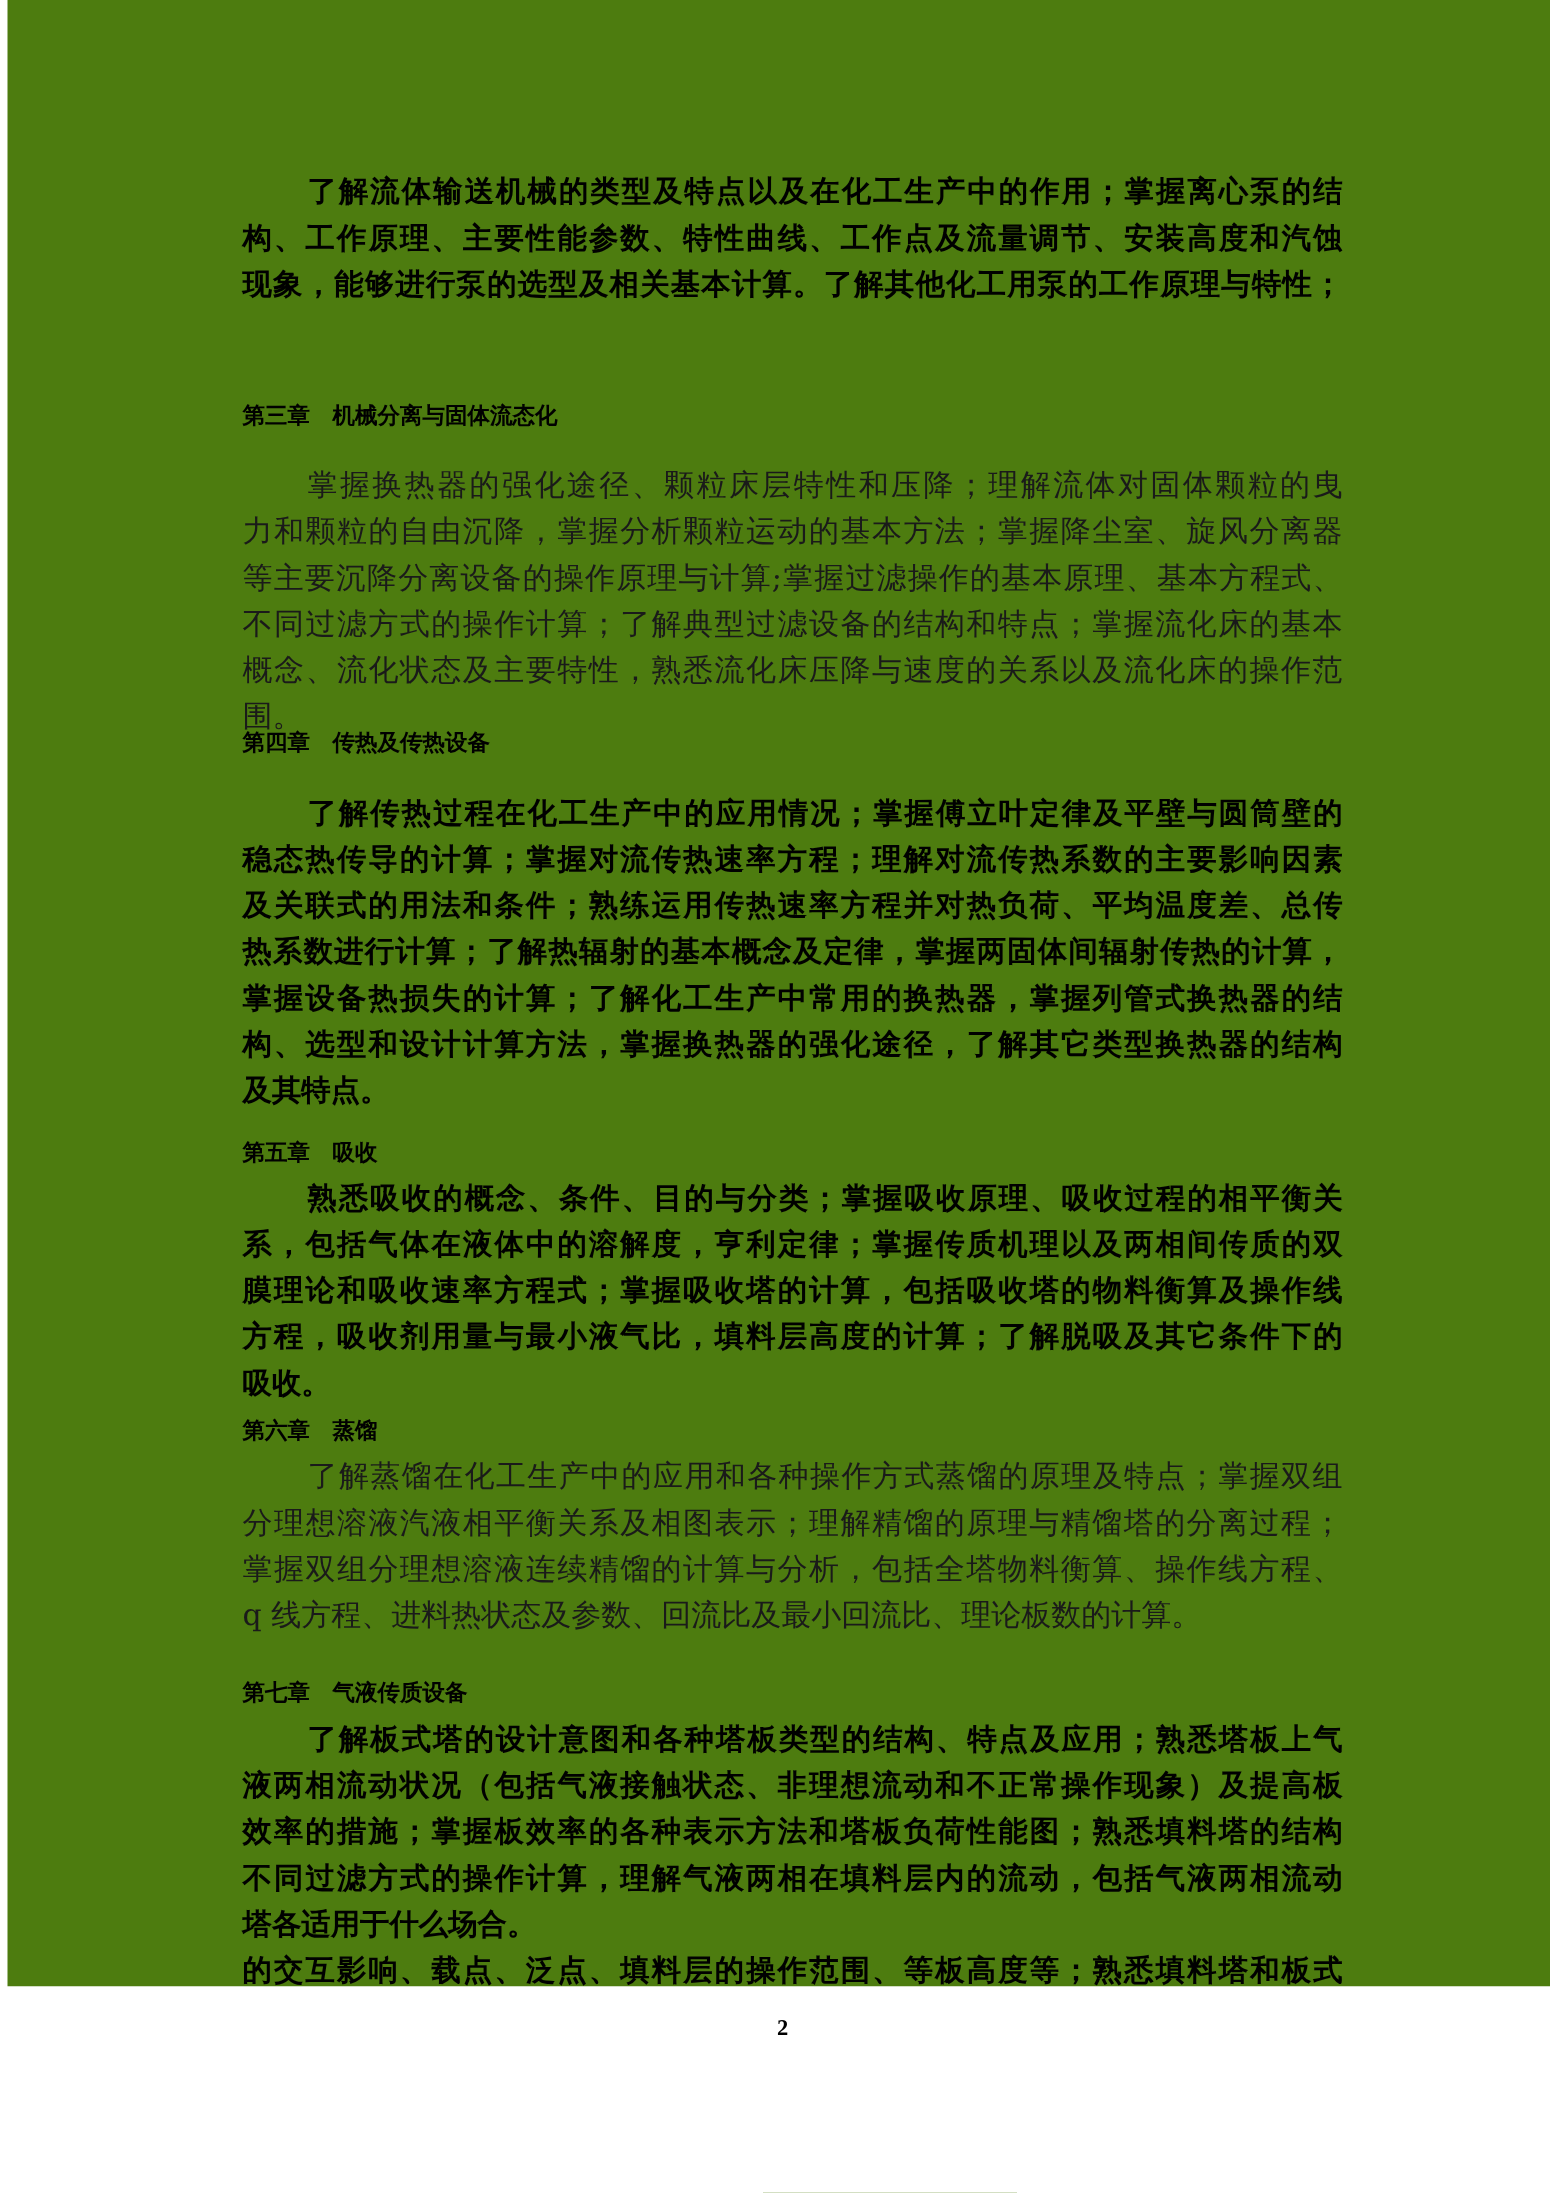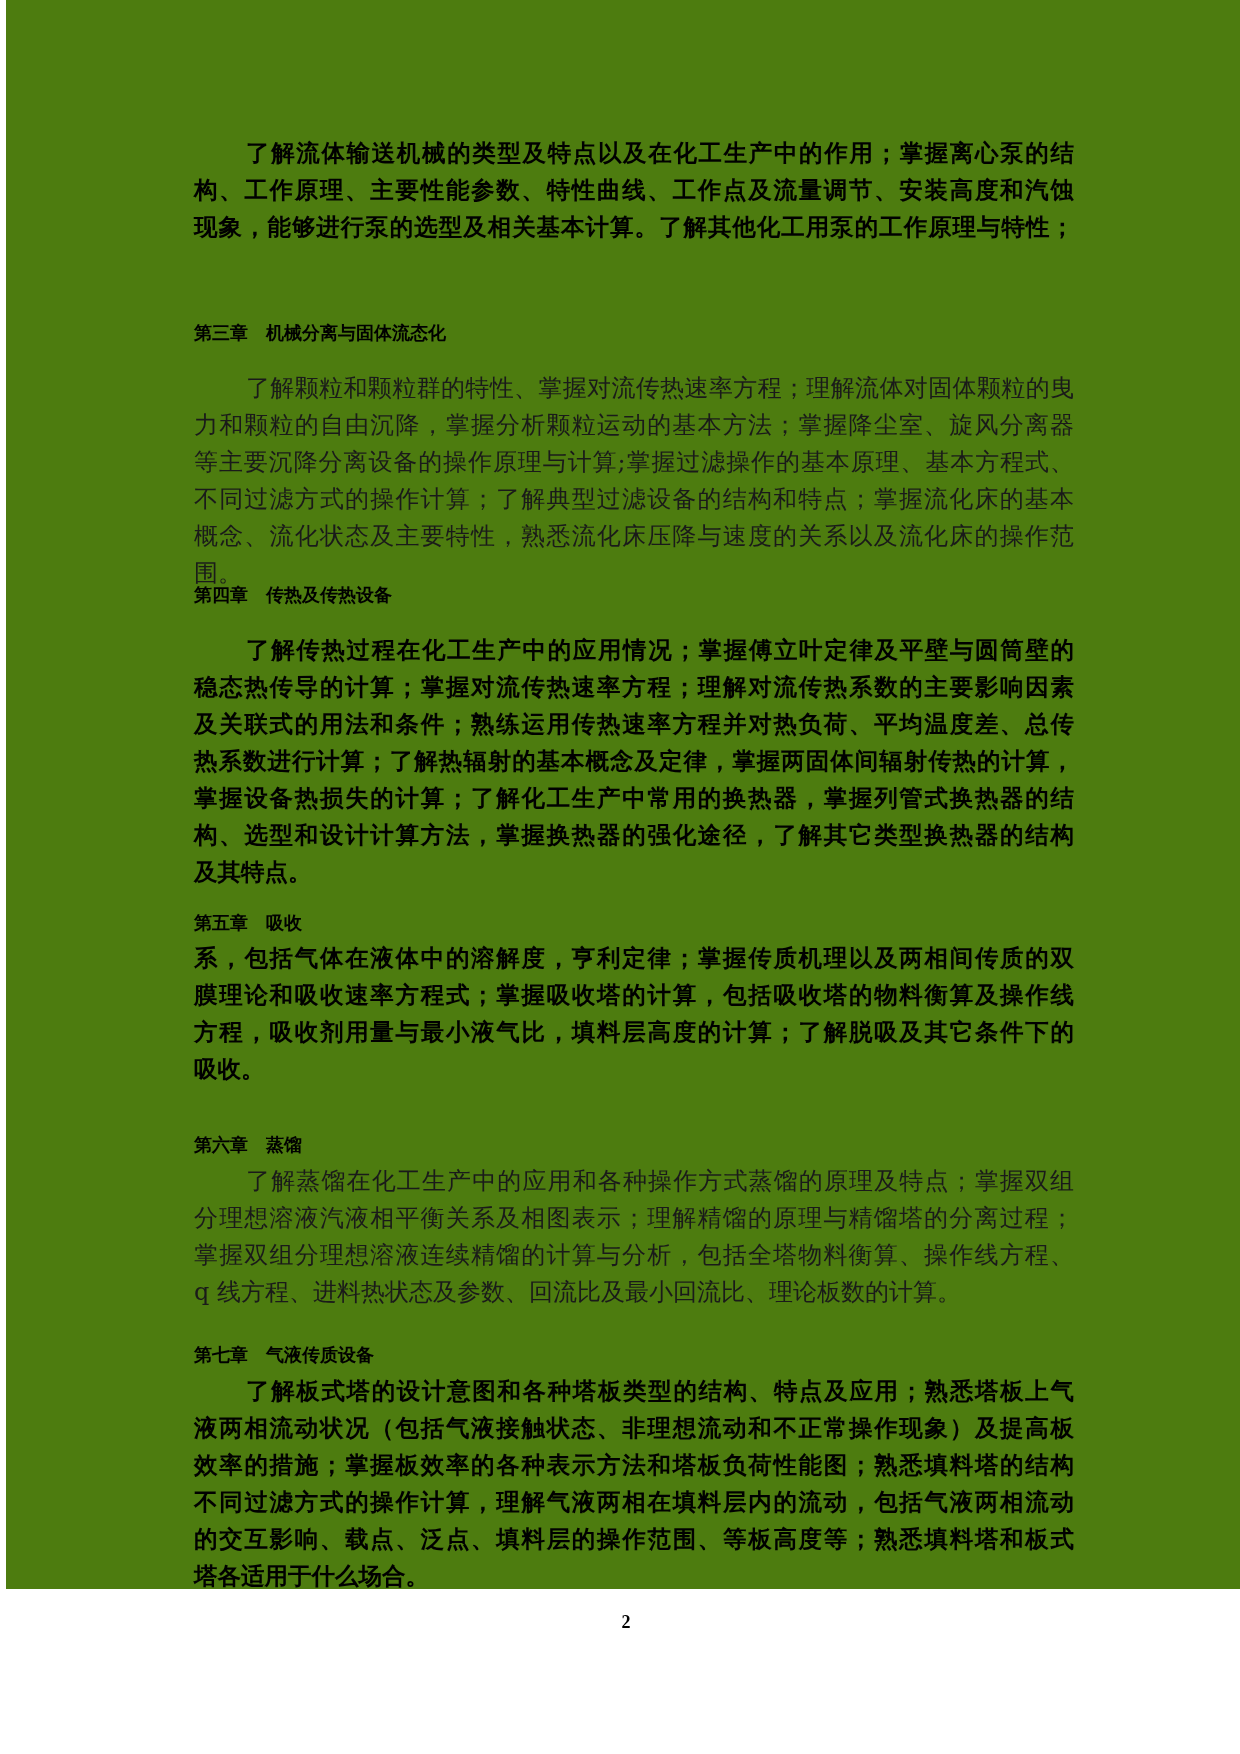--- a/index.html
+++ b/index.html
@@ -77,60 +77,61 @@
 <div class="page">
 
   <div class="block bold-text" style="top:135px;">
     <span class="line indent">了解流体输送机械的类型及特点以及在化工生产中的作用；掌握离心泵的结</span>
     <span class="line">构、工作原理、主要性能参数、特性曲线、工作点及流量调节、安装高度和汽蚀</span>
     <span class="line">现象，能够进行泵的选型及相关基本计算。了解其他化工用泵的工作原理与特性；</span>
   </div>
 
   <div class="heading" style="top:318px;">第三章　机械分离与固体流态化</div>
   <div class="block light-text" style="top:370px;">
-    <span class="line indent">了解颗粒和颗粒群的特性、掌握对流传热速率方程；理解流体对固体颗粒的曳</span>
+    <span class="line indent">掌握换热器的强化途径、颗粒床层特性和压降；理解流体对固体颗粒的曳</span>
     <span class="line">力和颗粒的自由沉降，掌握分析颗粒运动的基本方法；掌握降尘室、旋风分离器</span>
     <span class="line">等主要沉降分离设备的操作原理与计算;掌握过滤操作的基本原理、基本方程式、</span>
     <span class="line">不同过滤方式的操作计算；了解典型过滤设备的结构和特点；掌握流化床的基本</span>
     <span class="line">概念、流化状态及主要特性，熟悉流化床压降与速度的关系以及流化床的操作范</span>
     <span class="line last">围。</span>
   </div>
 
   <div class="heading" style="top:580px;">第四章　传热及传热设备</div>
   <div class="block bold-text" style="top:632px;">
     <span class="line indent">了解传热过程在化工生产中的应用情况；掌握傅立叶定律及平壁与圆筒壁的</span>
     <span class="line">稳态热传导的计算；掌握对流传热速率方程；理解对流传热系数的主要影响因素</span>
     <span class="line">及关联式的用法和条件；熟练运用传热速率方程并对热负荷、平均温度差、总传</span>
     <span class="line">热系数进行计算；了解热辐射的基本概念及定律，掌握两固体间辐射传热的计算，</span>
     <span class="line">掌握设备热损失的计算；了解化工生产中常用的换热器，掌握列管式换热器的结</span>
     <span class="line">构、选型和设计计算方法，掌握换热器的强化途径，了解其它类型换热器的结构</span>
     <span class="line last">及其特点。</span>
   </div>
 
   <div class="heading" style="top:908px;">第五章　吸收</div>
   <div class="block bold-text" style="top:940px;">
+    <span class="line indent">熟悉吸收的概念、条件、目的与分类；掌握吸收原理、吸收过程的相平衡关</span>
     <span class="line">系，包括气体在液体中的溶解度，亨利定律；掌握传质机理以及两相间传质的双</span>
     <span class="line">膜理论和吸收速率方程式；掌握吸收塔的计算，包括吸收塔的物料衡算及操作线</span>
     <span class="line">方程，吸收剂用量与最小液气比，填料层高度的计算；了解脱吸及其它条件下的</span>
     <span class="line last">吸收。</span>
   </div>
 
   <div class="heading" style="top:1130px;">第六章　蒸馏</div>
   <div class="block light-text" style="top:1163px;">
     <span class="line indent">了解蒸馏在化工生产中的应用和各种操作方式蒸馏的原理及特点；掌握双组</span>
     <span class="line">分理想溶液汽液相平衡关系及相图表示；理解精馏的原理与精馏塔的分离过程；</span>
     <span class="line">掌握双组分理想溶液连续精馏的计算与分析，包括全塔物料衡算、操作线方程、</span>
     <span class="line last">q 线方程、进料热状态及参数、回流比及最小回流比、理论板数的计算。</span>
   </div>
 
   <div class="heading" style="top:1340px;">第七章　气液传质设备</div>
   <div class="block bold-text" style="top:1373px;">
     <span class="line indent">了解板式塔的设计意图和各种塔板类型的结构、特点及应用；熟悉塔板上气</span>
     <span class="line">液两相流动状况（包括气液接触状态、非理想流动和不正常操作现象）及提高板</span>
     <span class="line">效率的措施；掌握板效率的各种表示方法和塔板负荷性能图；熟悉填料塔的结构</span>
     <span class="line">不同过滤方式的操作计算，理解气液两相在填料层内的流动，包括气液两相流动</span>
+    <span class="line last">塔各适用于什么场合。</span>
     <span class="line">的交互影响、载点、泛点、填料层的操作范围、等板高度等；熟悉填料塔和板式</span>
-    <span class="line last">塔各适用于什么场合。</span>
   </div>
 
   <div class="page-number">2</div>
 
 </div>
 
 </body></html>

